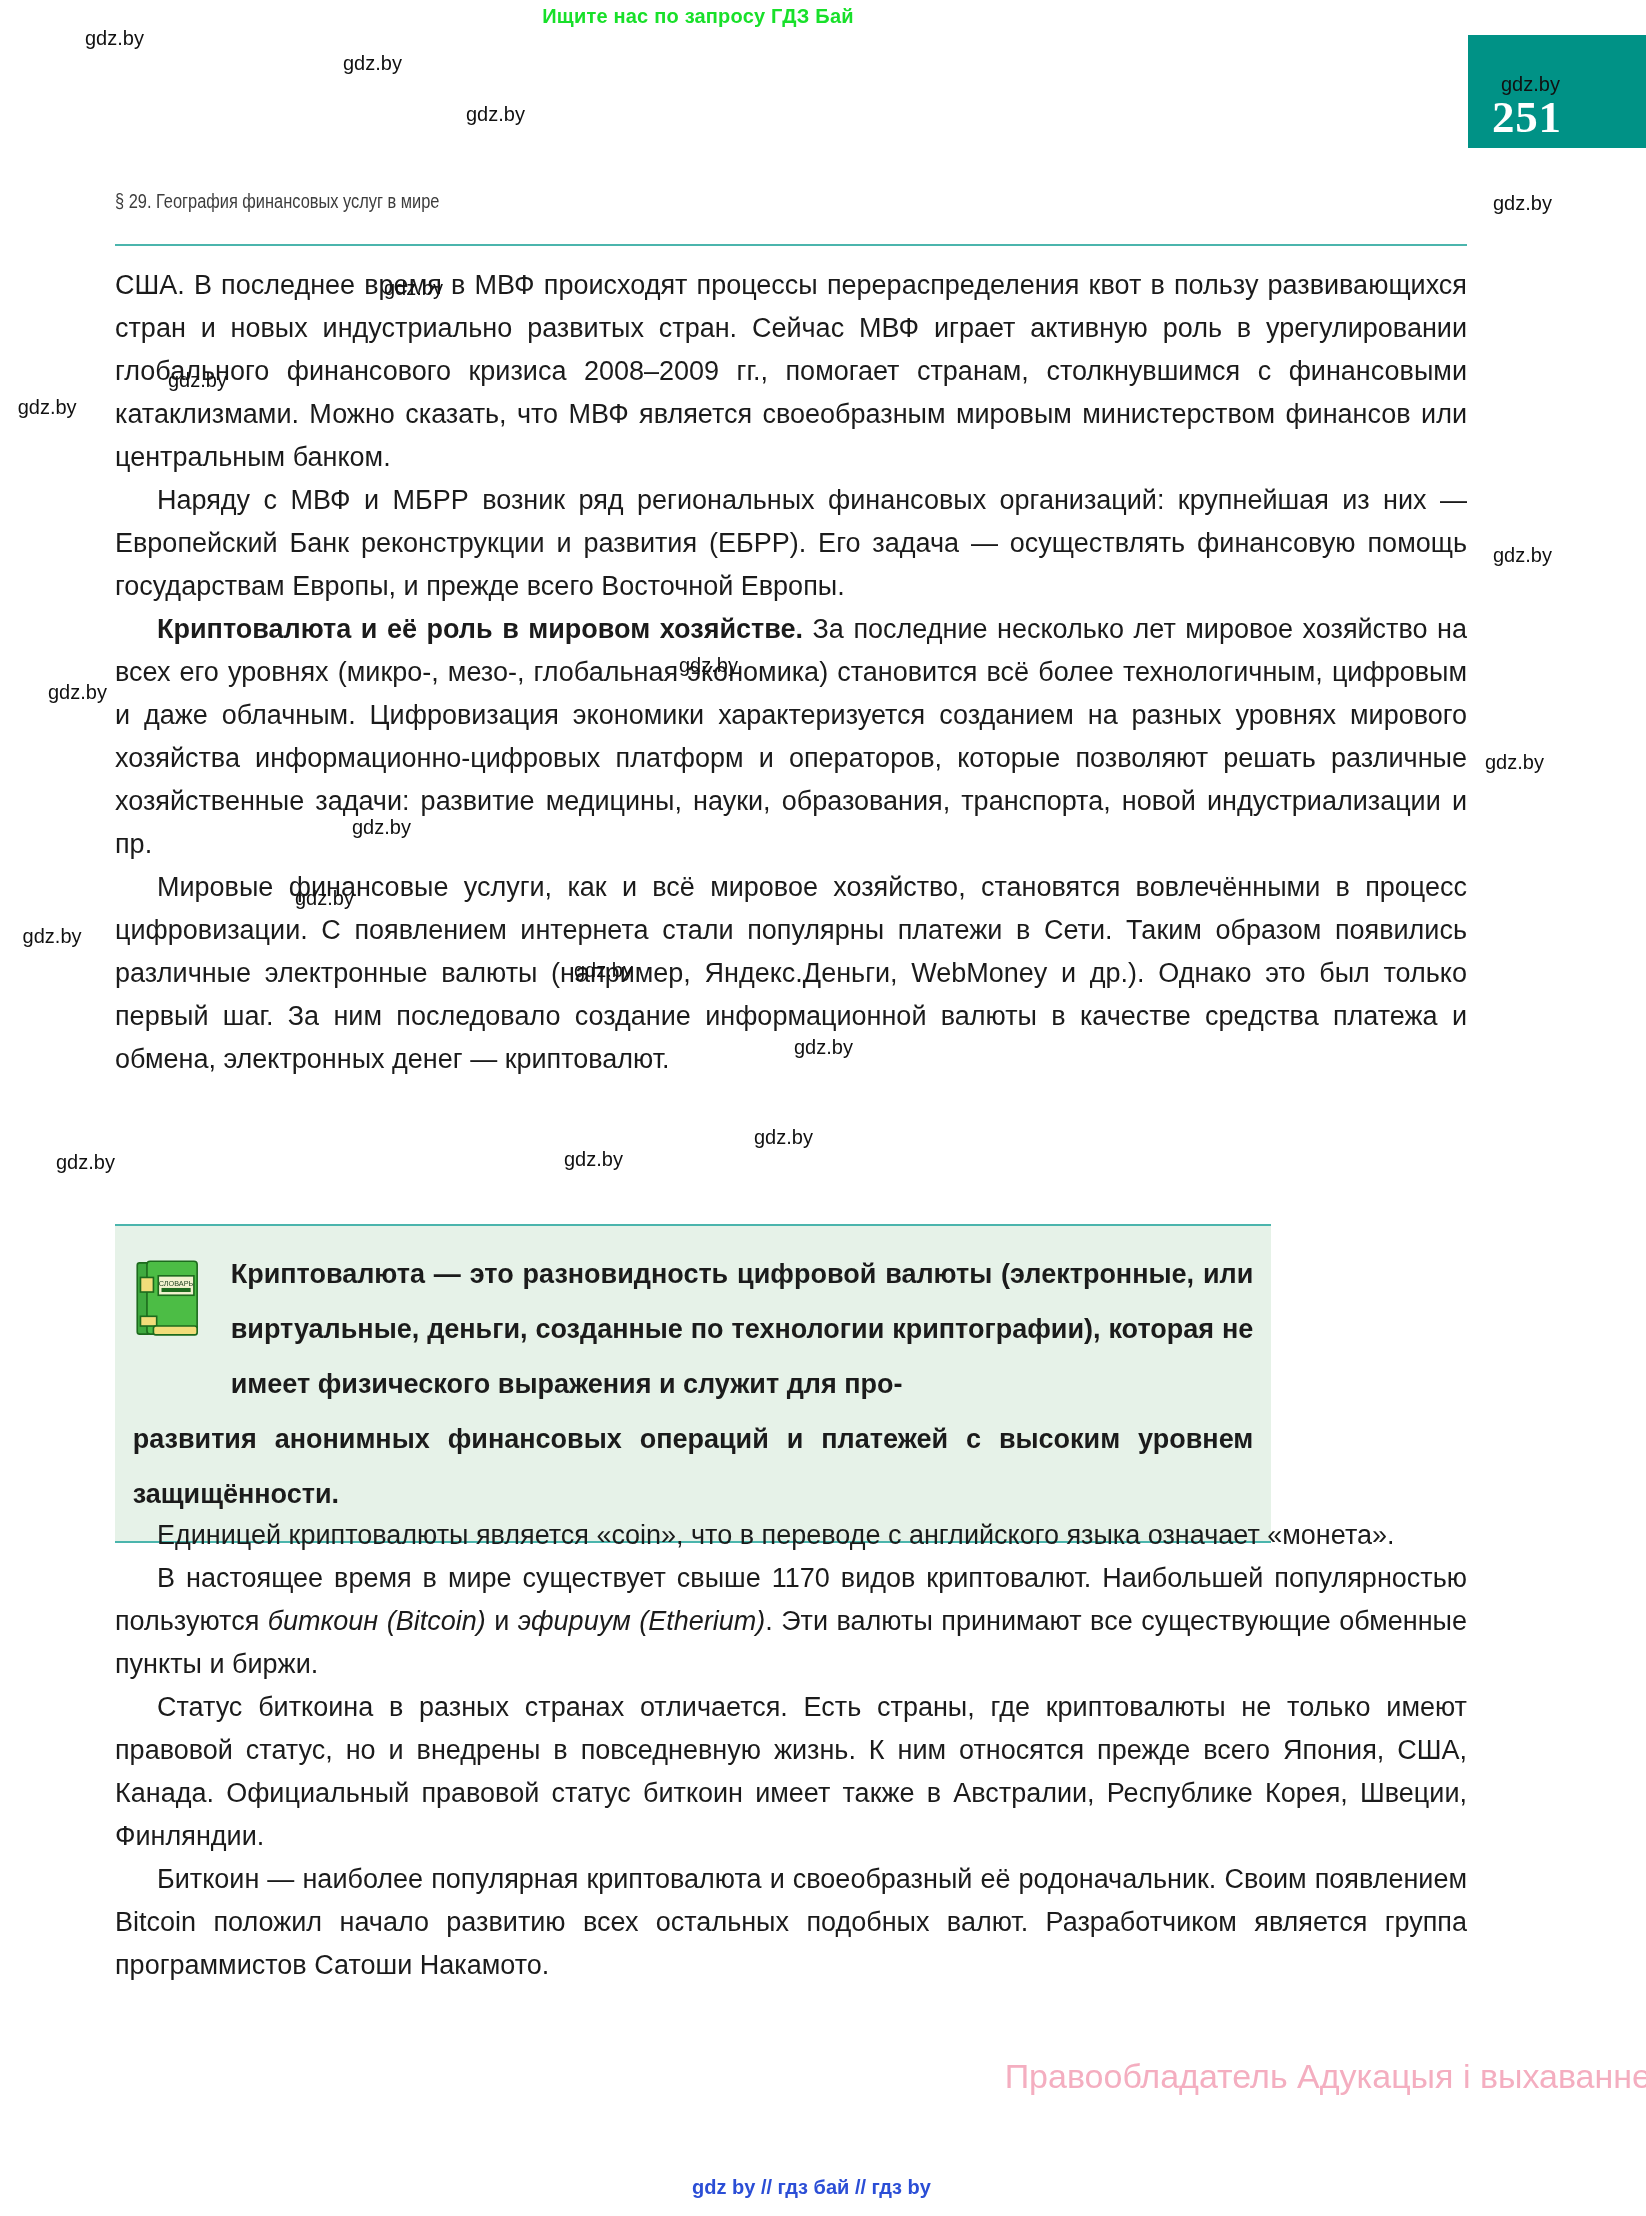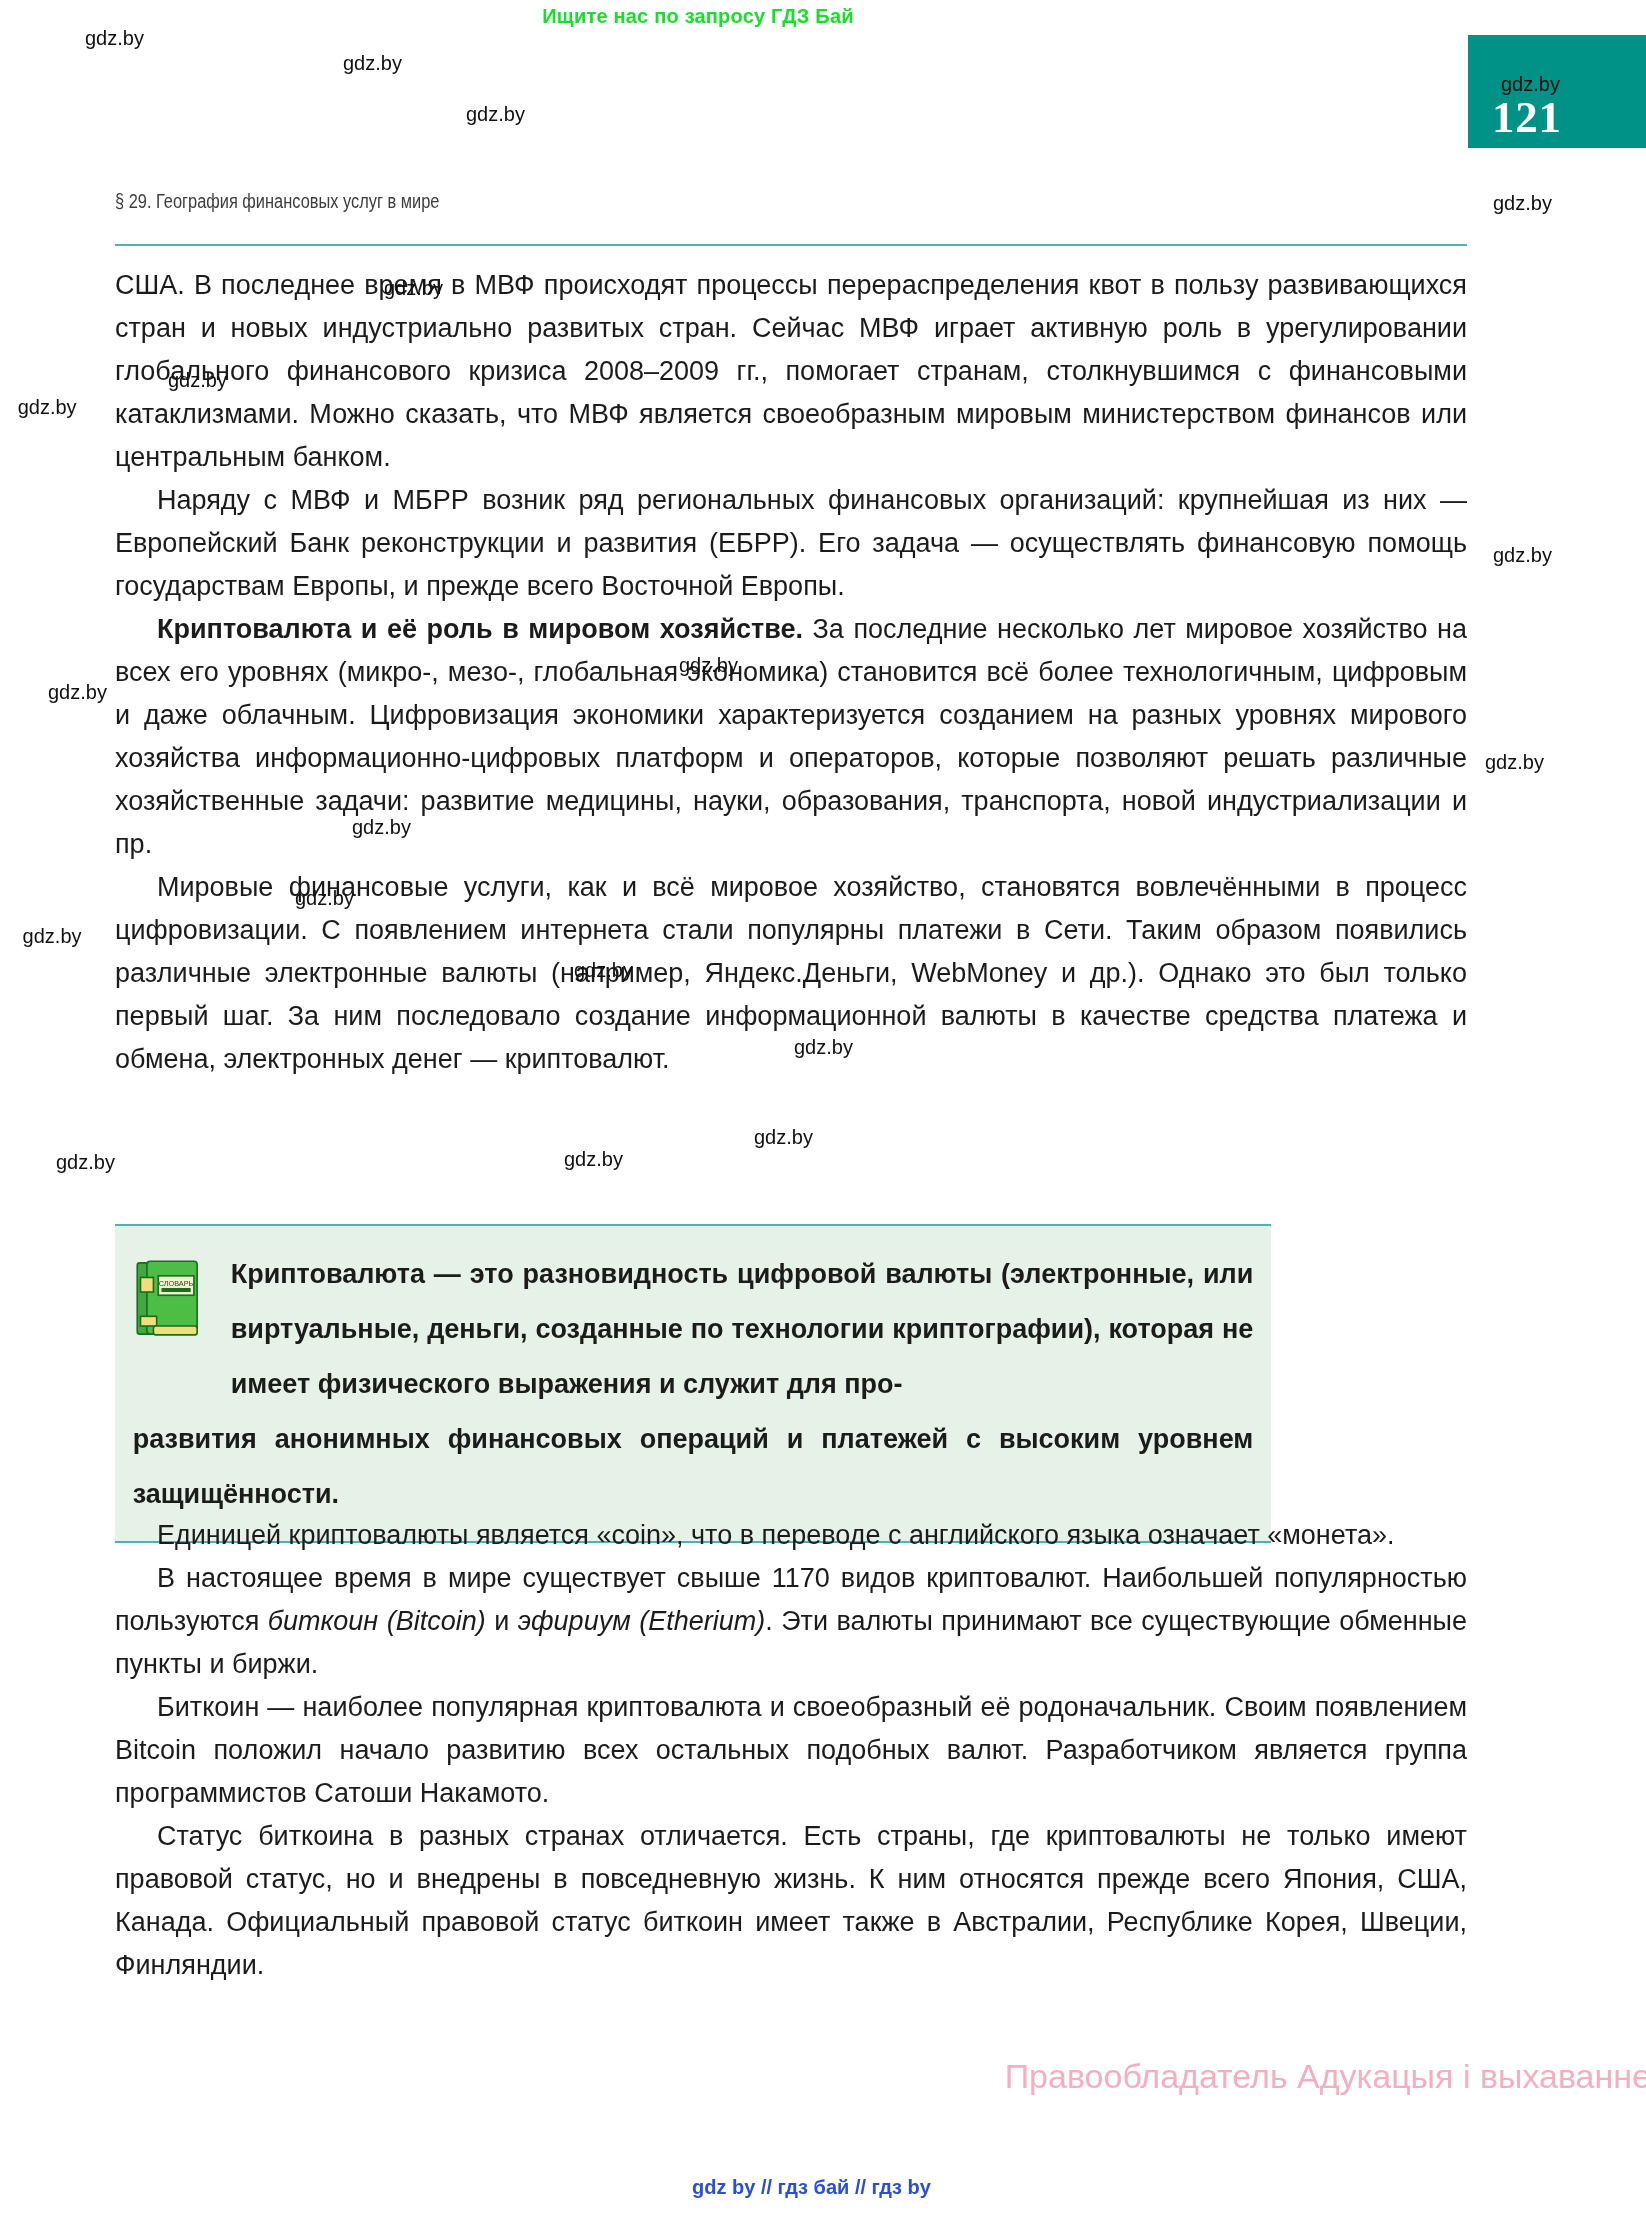--- a/index.html
+++ b/index.html
@@ -166,21 +166,21 @@
   }
 </style>
 </head>
 <body>
 
 <div id="page">
 
   <div class="promo-banner">Ищите нас по запросу ГДЗ Бай</div>
 
   <div class="page-number-block">
-    <span class="pn">121</span>
+    <span class="pn">251</span>
   </div>
 
   <div class="running-head">§ 29. География финансовых услуг в мире</div>
   <div class="head-rule"></div>
 
   <div class="col" id="block-a" style="top:264px;">
     <p>США. В последнее время в МВФ происходят процессы перераспределения квот в пользу развивающихся стран и новых индустриально развитых стран. Сейчас МВФ играет активную роль в урегулировании глобального финансового кризиса 2008–2009 гг., помогает странам, столкнувшимся с финансовыми катаклизмами. Можно сказать, что МВФ является своеобразным мировым министерством финансов или центральным банком.</p>
     <p class="indent">Наряду с МВФ и МБРР возник ряд региональных финансовых организаций: крупнейшая из них — Европейский Банк реконструкции и развития (ЕБРР). Его задача — осуществлять финансовую помощь государствам Европы, и прежде всего Восточной Европы.</p>
     <p class="indent"><b class="lead">Криптовалюта и её роль в мировом хозяйстве.</b><span> За последние несколько лет мировое хозяйство на всех его уровнях (микро-, мезо-, глобальная экономика) становится всё более технологичным, цифровым и даже облачным. Цифровизация экономики характеризуется созданием на разных уровнях мирового хозяйства информационно-цифровых платформ и операторов, которые позволяют решать различные хозяйственные задачи: развитие медицины, науки, образования, транспорта, новой индустриализации и пр.</span></p>
     <p class="indent">Мировые финансовые услуги, как и всё мировое хозяйство, становятся вовлечёнными в процесс цифровизации. С появлением интернета стали популярны платежи в Сети. Таким образом появились различные электронные валюты (например, Яндекс.Деньги, WebMoney и др.). Однако это был только первый шаг. За ним последовало создание информационной валюты в качестве средства платежа и обмена, электронных денег — криптовалют.</p>
@@ -203,22 +203,22 @@
       <div class="defbox-text">
         <div class="first-lines">Криптовалюта — это разновидность цифровой валюты (электронные, или виртуальные, деньги, созданные по технологии криптографии), которая не имеет физического выражения и служит для про-</div>
         <div class="rest">развития анонимных финансовых операций и платежей с высоким уровнем защищённости.</div>
       </div>
     </div>
   </div>
 
   <div class="col" id="block-b" style="top:1514px;">
     <p class="indent">Единицей криптовалюты является «coin», что в переводе с английского языка означает «монета».</p>
     <p class="indent"><span>В настоящее время в мире существует свыше 1170 видов криптовалют. Наибольшей популярностью пользуются </span><i class="it">биткоин (Bitcoin)</i><span> и </span><i class="it">эфириум (Etherium)</i><span>. Эти валюты принимают все существующие обменные пункты и биржи.</span></p>
+    <p class="indent">Статус биткоина в разных странах отличается. Есть страны, где криптовалюты не только имеют правовой статус, но и внедрены в повседневную жизнь. К ним относятся прежде всего Япония, США, Канада. Официальный правовой статус биткоин имеет также в Австралии, Республике Корея, Швеции, Финляндии.</p>
     <p class="indent">Биткоин — наиболее популярная криптовалюта и своеобразный её родоначальник. Своим появлением Bitcoin положил начало развитию всех остальных подобных валют. Разработчиком является группа программистов Сатоши Накамото.</p>
-    <p class="indent">Статус биткоина в разных странах отличается. Есть страны, где криптовалюты не только имеют правовой статус, но и внедрены в повседневную жизнь. К ним относятся прежде всего Япония, США, Канада. Официальный правовой статус биткоин имеет также в Австралии, Республике Корея, Швеции, Финляндии.</p>
   </div>
 
   <div class="copyright" style="top:2057px;">Правообладатель Адукацыя і выхаванне</div>
   <div class="footer-links" style="top:2176px;">gdz by  //  гдз бай  //  гдз by</div>
 
   <div id="wm-layer">
       <div class="wm" style="left: 85px; top: 26.6px;">gdz.by</div>
       <div class="wm" style="left: 343px; top: 52px;">gdz.by</div>
       <div class="wm" style="left: 466px; top: 103px;">gdz.by</div>
       <div class="wm" style="left: 1501px; top: 73px;">gdz.by</div>

